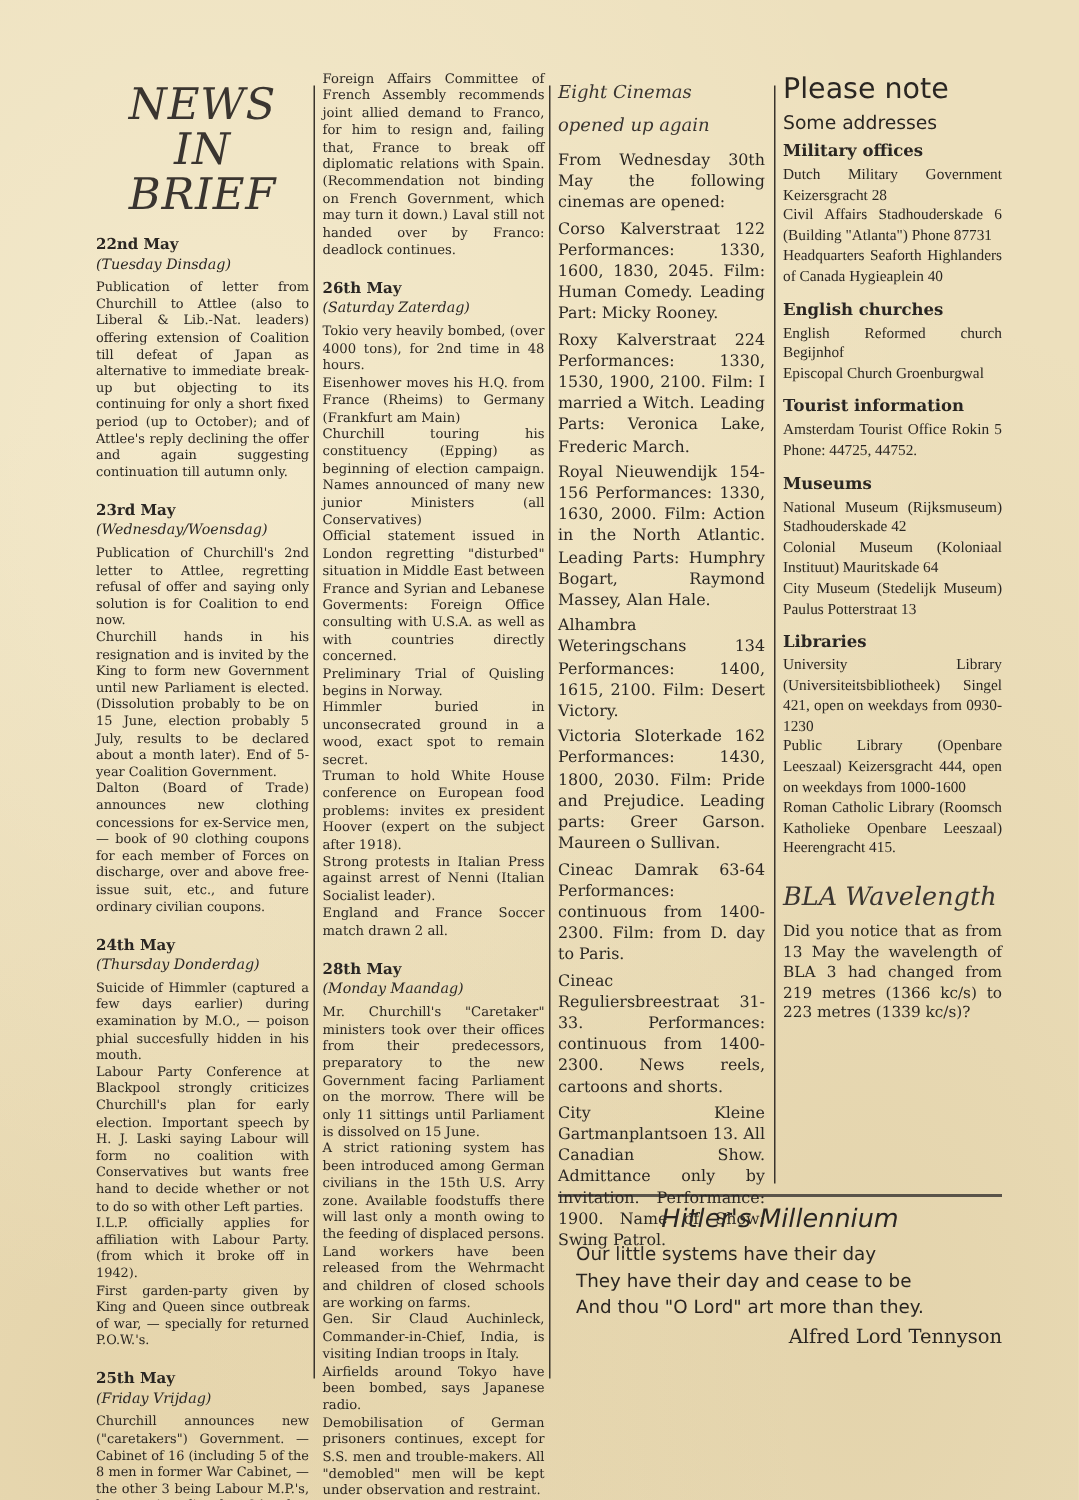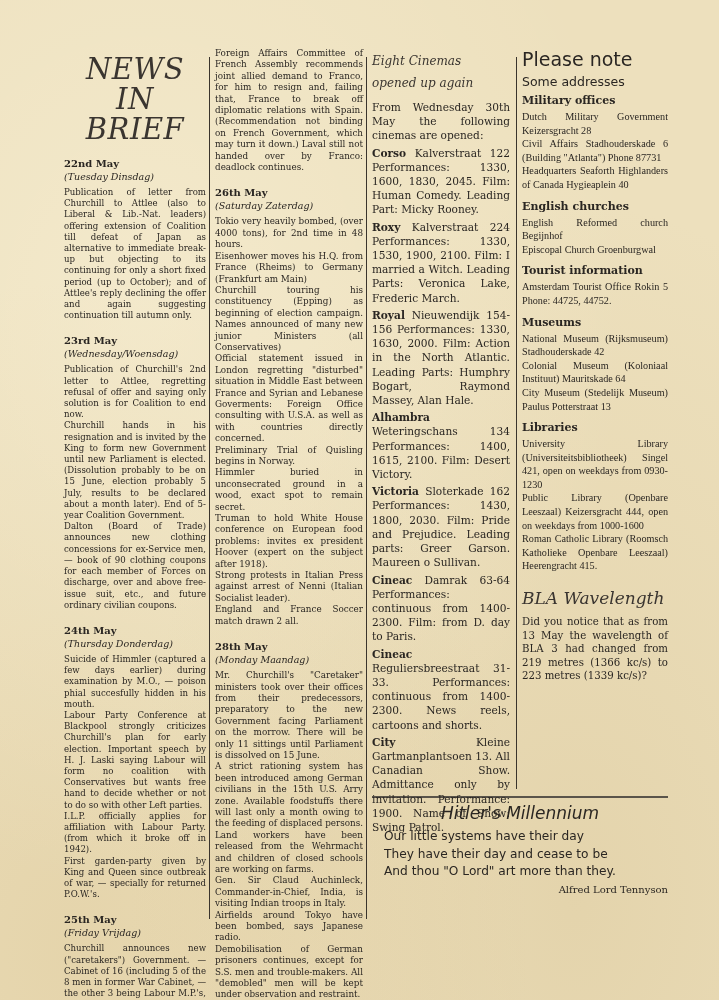--- a/index.html
+++ b/index.html
@@ -36,35 +36,35 @@
   .para { font-family:"DejaVu Serif", serif; font-size:8.6px; line-height:11.2px; text-align:justify; margin:0; }
   .section { margin-bottom:14px; }
 
   .col2 .para { font-size:8.8px; line-height:11.4px; }
 
   .cin-title {
     font-family:"DejaVu Serif", serif; font-style:italic; font-size:12px; line-height:22px;
     margin:2px 0 6px 0; color:#3a3530;
   }
   .cin-intro, .cin-item { font-family:"DejaVu Serif", serif; font-size:10.6px; line-height:14.2px; margin:0 0 3px 0; text-align:justify; }
-  .cin-name { font-weight:bold; }
+  .cin-name { font-weight:normal; }
 
   .pn-title { font-family:"DejaVu Sans", sans-serif; font-size:19px; line-height:22px; margin:0 0 4px 0; }
   .pn-sub { font-family:"DejaVu Sans", sans-serif; font-size:12.5px; line-height:16px; margin:0 0 4px 0; }
   .pn-head { font-family:"DejaVu Serif", serif; font-weight:bold; font-size:11px; line-height:14px; margin:8px 0 2px 0; }
   .pn-text { font-family:Liberation Serif, serif; font-size:10.2px; line-height:13.6px; margin:0; text-align:justify; }
   .pn-head.first { margin-top:0; }
 
   .bla-title { font-family:"DejaVu Serif", serif; font-style:italic; font-size:17px; line-height:22px; margin:14px 0 6px 0; color:#3a3530;}
   .bla-text { font-family:"DejaVu Serif", serif; font-size:10.2px; line-height:13.6px; margin:0; text-align:justify; }
 
   .poem { position:absolute; left:372px; top:802px; width:296px; }
   .poem-title { font-family:"DejaVu Sans", sans-serif; font-style:italic; font-size:17px; line-height:22px; text-align:center; margin:0 0 4px 0;}
   .poem-line { font-family:"DejaVu Sans", sans-serif; font-size:12.2px; line-height:17.5px; margin:0 0 0 12px; white-space:nowrap;}
-  .poem-author { font-family:"DejaVu Serif", serif; font-size:10px; text-align:right; margin-top:3px; }
+  .poem-author { font-family:"DejaVu Serif", serif; font-size:13px; text-align:right; margin-top:3px; }
 </style>
 </head>
 <body>
 
 <div class="page">
   <div class="vrule vr1"></div>
   <div class="vrule vr2"></div>
   <div class="vrule vr3"></div>
   <div class="hrule"></div>
 

